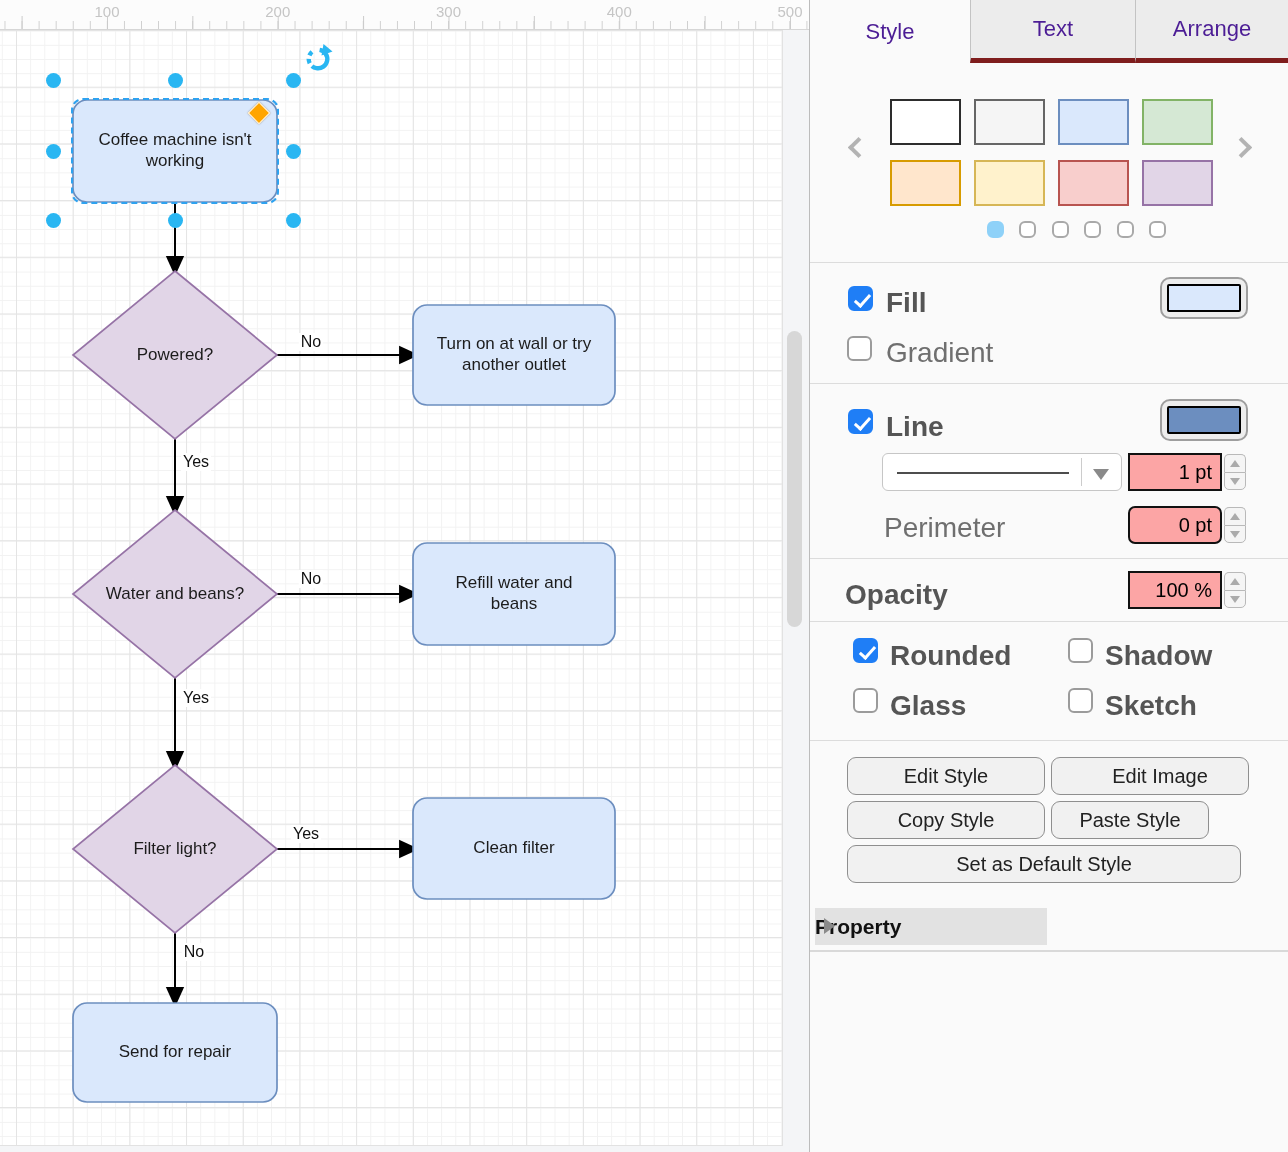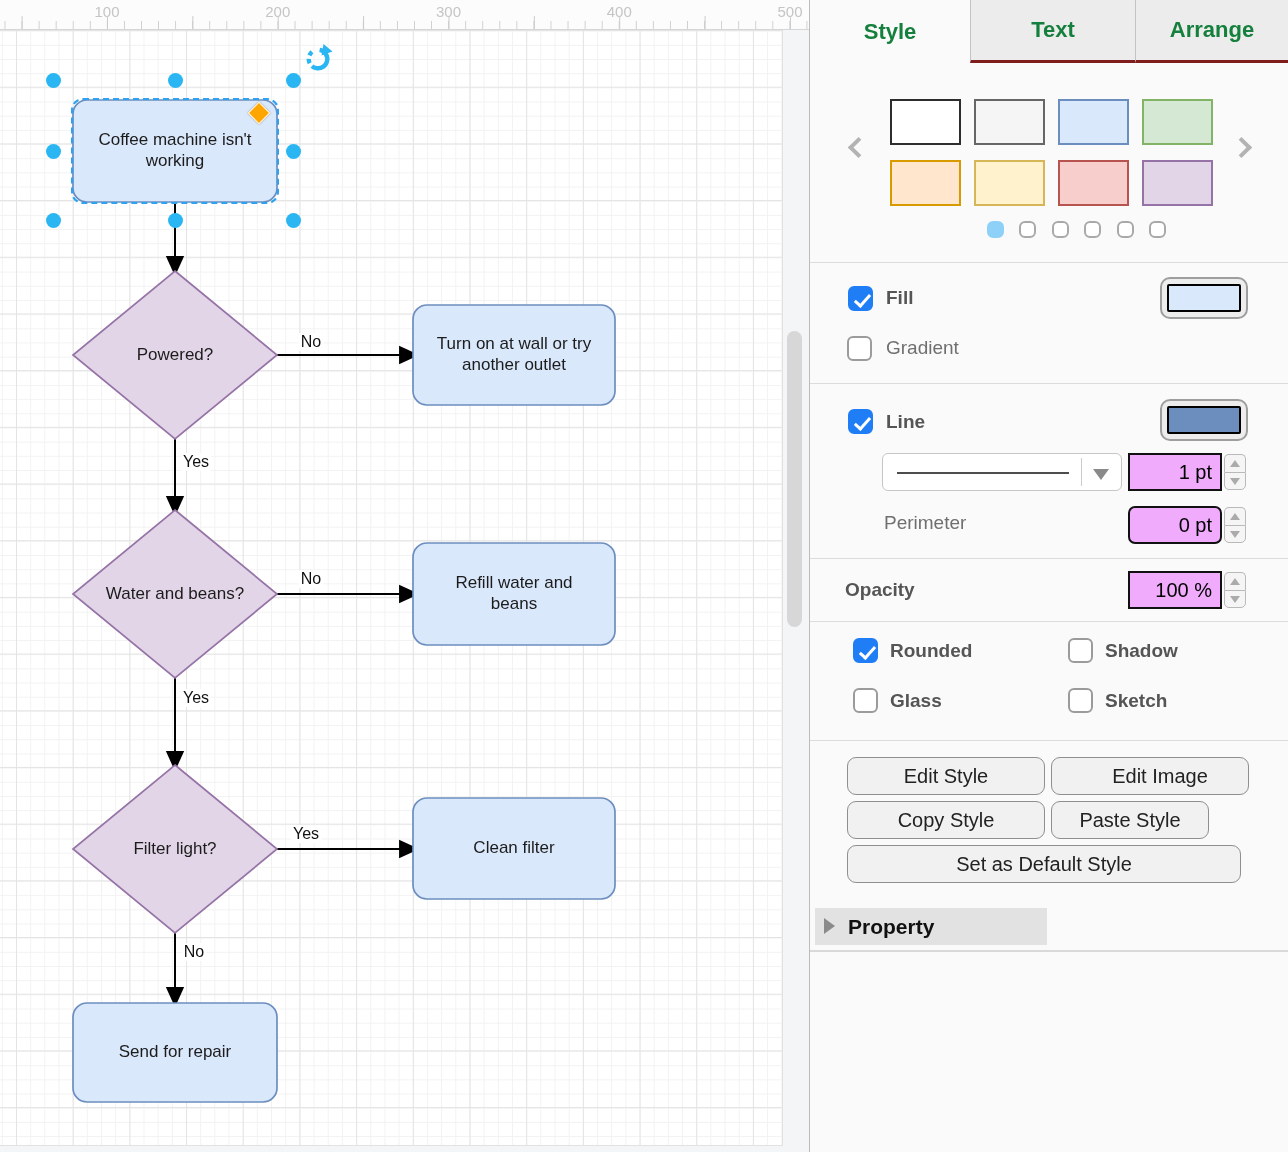--- a/index.html
+++ b/index.html
@@ -42,76 +42,76 @@
       background:#ffa500;border:1px solid #fff;transform:rotate(45deg);z-index:9;
       box-shadow:0 0 2px rgba(0,0,0,.35);}
   .v-scrollbar{position:absolute;left:787px;top:331px;width:15px;height:296px;
       background:#d7d7d7;border-radius:8px;z-index:10;}
 
   
   .panel{position:absolute;left:809px;top:0;width:478px;height:1152px;
       background:#fafafa;border-left:1px solid #bcbcbc;}
   .panel *{box-sizing:border-box;}
   .tab{position:absolute;top:0;height:63px;display:flex;align-items:center;justify-content:center;
-      font-size:22px;font-weight:bold;color:#15803d;cursor:default;}
-  .tab.inactive{background:#ececec;border-bottom:3px solid #7f1d1d;border-left:1px solid #c3c3c3;}
+      font-size:22px;font-weight:normal;color:#4c1d95;cursor:default;}
+  .tab.inactive{background:#ececec;border-bottom:5px solid #7f1d1d;border-left:1px solid #c3c3c3;}
   .tab-style{left:0;width:160px;}
   .tab-text{left:160px;width:165px;}
   .tab-arrange{left:325px;width:153px;}
 
   .swatch{position:absolute;width:71px;height:46px;border:2px solid #999;}
   .chev{position:absolute;width:15px;height:15px;border:0 solid #b3b3b3;}
   .chev-left{left:41px;top:140px;border-left-width:4px;border-bottom-width:4px;transform:rotate(45deg);}
   .chev-right{left:424px;top:140px;border-right-width:4px;border-bottom-width:4px;transform:rotate(-45deg);}
   .dot{position:absolute;top:221px;width:17px;height:17px;border-radius:6px;
       background:#fff;border:2px solid #a9a9a9;}
   .dot.active{background:#8ed1f8;border-color:#8ed1f8;}
 
   .divider{position:absolute;left:0;width:478px;height:1px;background:#dcdcdc;}
 
   .cb{position:absolute;width:25px;height:25px;background:#fff;border:2px solid #9b9b9b;
       border-radius:6px;}
   .cb.checked{background:#1f7ef6;border-color:#1f7ef6;}
   .cb.checked::after{content:"";position:absolute;left:8px;top:3px;width:6px;height:13px;
       border:solid #fff;border-width:0 3px 3px 0;transform:rotate(42deg);}
-  .plabel{position:absolute;font-size:19px;font-weight:bold;color:#555;}
+  .plabel{position:absolute;font-size:28px;font-weight:bold;color:#555;}
   .plabel.secondary{font-weight:normal;color:#6f6f6f;}
 
   .color-btn{position:absolute;width:88px;height:42px;background:#ededed;
       border:2px solid #9e9e9e;border-radius:10px;}
   .color-btn .inner{position:absolute;left:5px;top:5px;right:5px;bottom:5px;
       border:2px solid #000;border-radius:2px;}
 
   .line-dd{position:absolute;left:72px;top:453px;width:240px;height:38px;background:#fff;
       border:1px solid #c6c6c6;border-radius:6px;}
   .line-dd .preview{position:absolute;left:14px;top:18px;width:172px;height:2px;background:#4d4d4d;}
   .line-dd .sep{position:absolute;left:198px;top:4px;bottom:4px;width:1px;background:#ccc;}
   .line-dd .caret{position:absolute;left:210px;top:15px;width:0;height:0;
       border-left:8px solid transparent;border-right:8px solid transparent;border-top:11px solid #8a8a8a;}
 
-  .num-input{position:absolute;width:94px;height:38px;border:2px solid #111;background:#f0abfc;
+  .num-input{position:absolute;width:94px;height:38px;border:2px solid #111;background:#fca5a5;
       font-family:"Liberation Sans",sans-serif;font-size:20px;color:#000;text-align:right;
       padding:0 8px 0 0;border-radius:0;outline:none;}
   .stepper{position:absolute;width:22px;height:37px;}
   .stepper .half{position:relative;width:22px;height:18px;background:#f5f5f5;border:1px solid #b9b9b9;}
   .stepper .up{border-radius:5px 5px 0 0;border-bottom-width:0;}
   .stepper .dn{border-radius:0 0 5px 5px;}
   .stepper .half::after{content:"";position:absolute;left:5px;width:0;height:0;
       border-left:5px solid transparent;border-right:5px solid transparent;}
   .stepper .up::after{top:5px;border-bottom:7px solid #ababab;}
   .stepper .dn::after{top:5px;border-top:7px solid #ababab;}
 
   .pbtn{position:absolute;height:38px;background:#f1f1f1;border:1px solid #8f8f8f;
       border-radius:9px;display:flex;align-items:center;justify-content:center;
       font-size:20px;color:#222;cursor:default;}
 
   .prop-header{position:absolute;left:5px;top:908px;width:468px;height:37px;display:flex;}
   .prop-cell{background:#e2e2e2;height:37px;display:flex;align-items:center;
       font-size:21px;font-weight:bold;color:#111;}
-  .prop-cell.left{width:232px;margin-right:6px;padding-left:33px;position:relative;}
+  .prop-cell.left{width:232px;margin-right:6px;position:relative;}
   .prop-cell.right{flex:1;padding-left:3px;}
   .prop-tri{position:absolute;left:9px;top:10px;width:0;height:0;
       border-top:8px solid transparent;border-bottom:8px solid transparent;border-left:11px solid #8a8a8a;}
   .panel-bottom{position:absolute;left:0;top:950px;width:478px;height:2px;background:#d9d9d9;}
 </style>
 </head>
 <body>
 
 <div class="canvas-viewport">
   <div class="page"></div>

